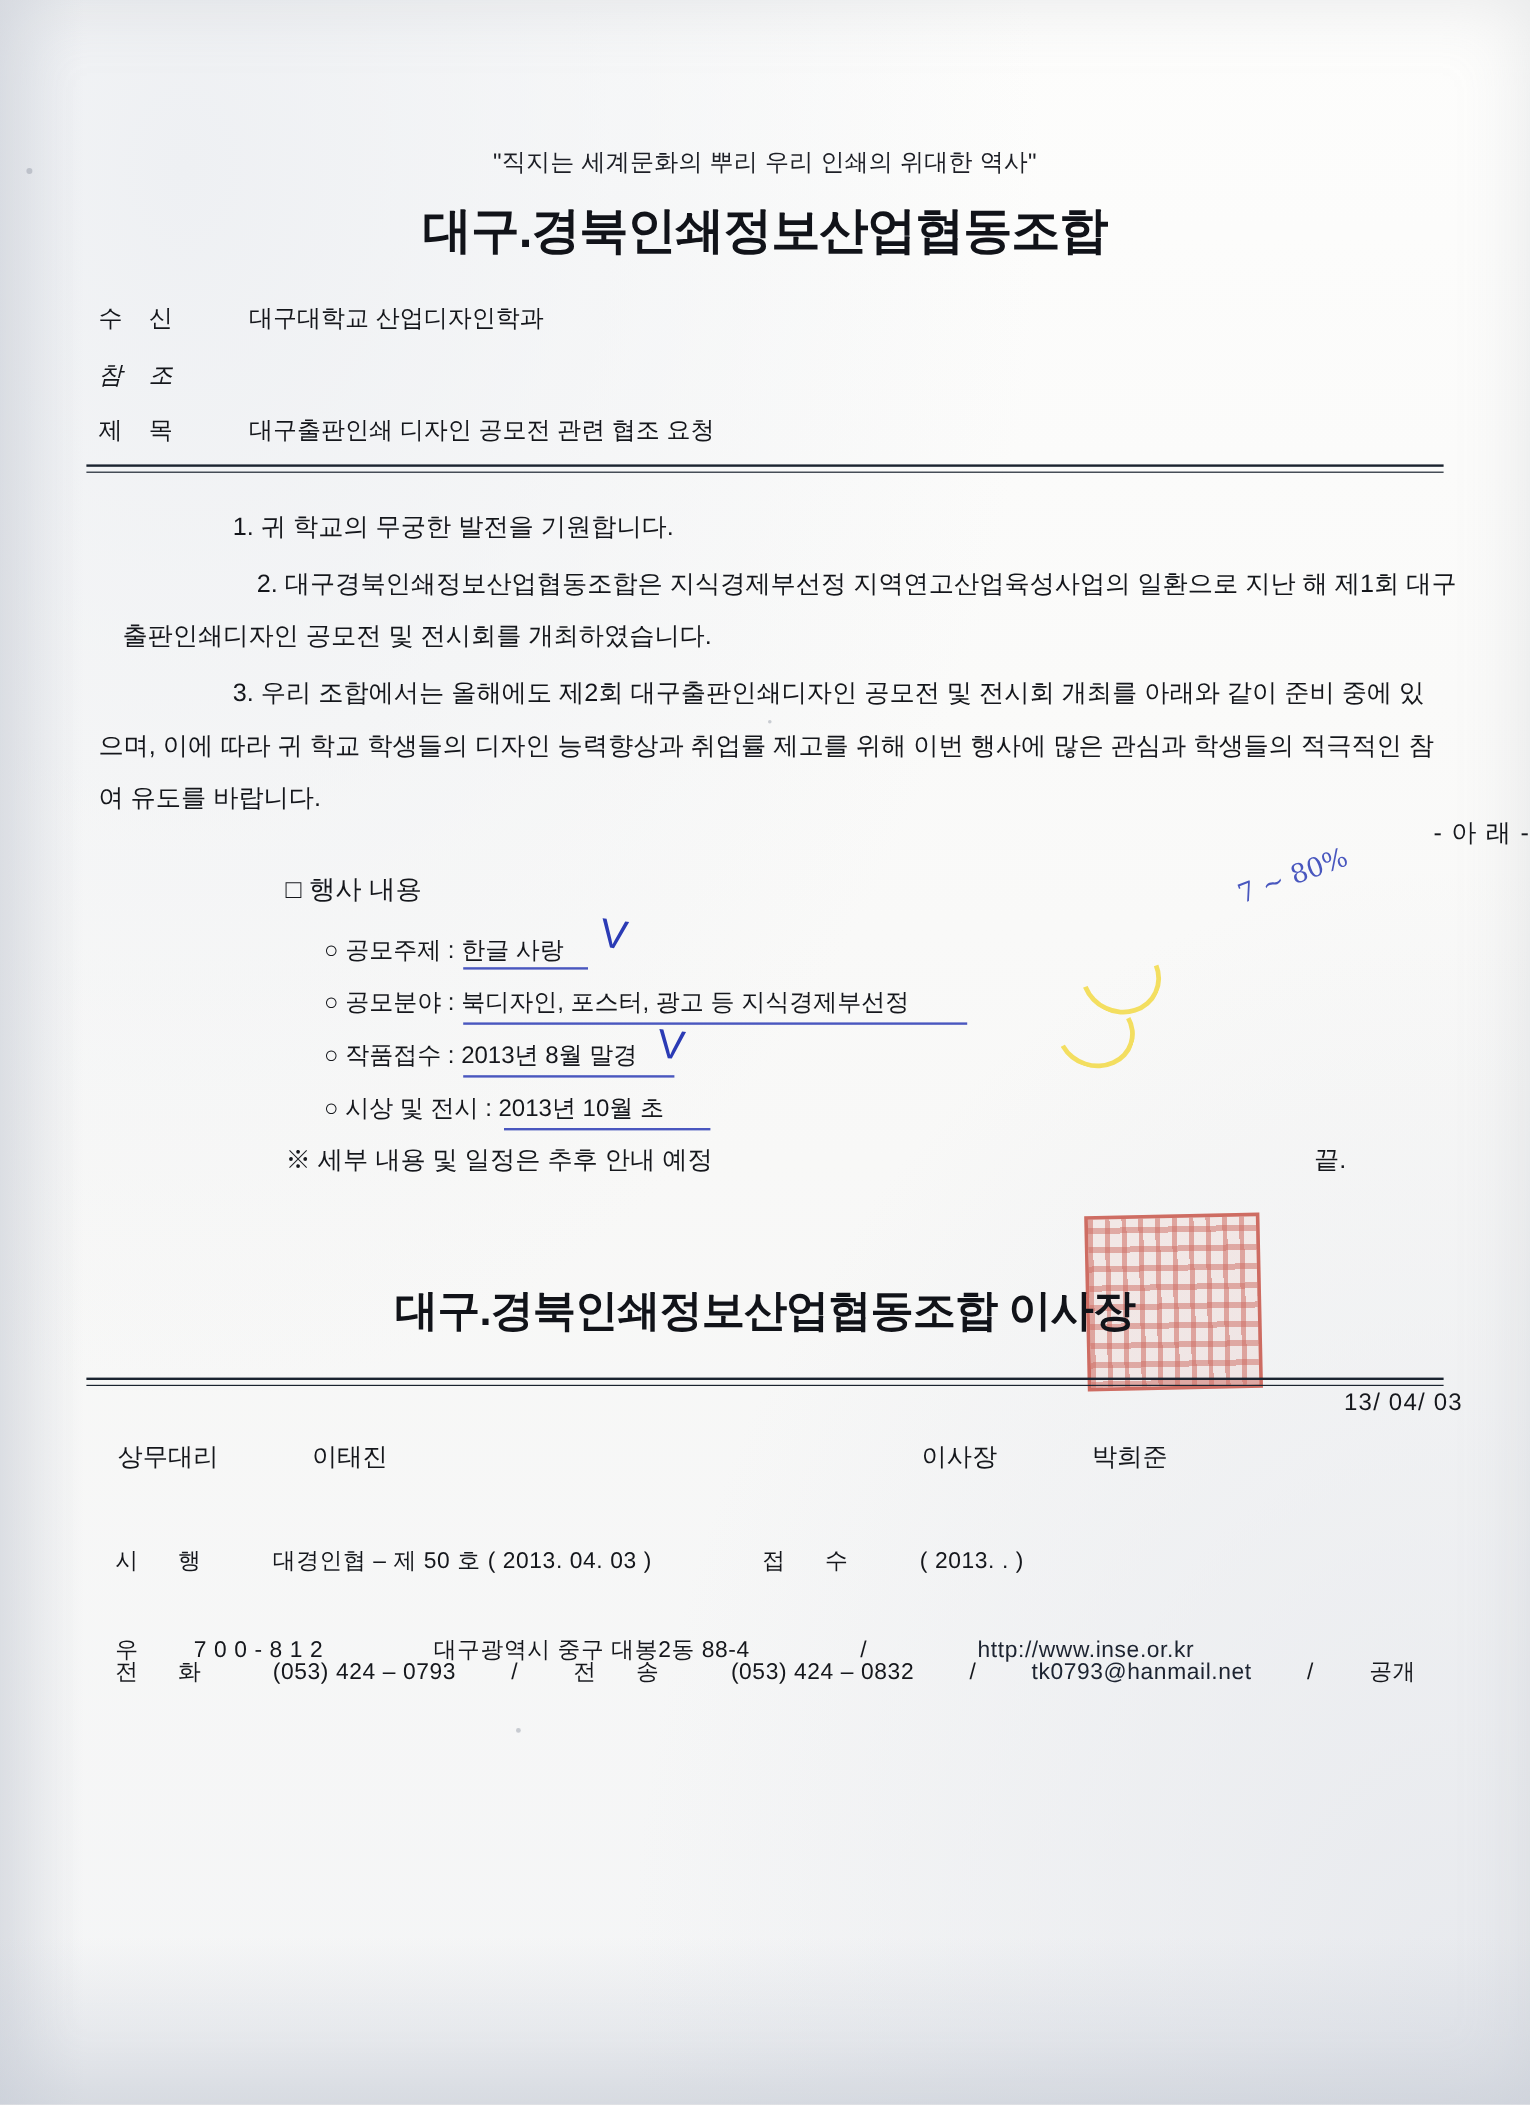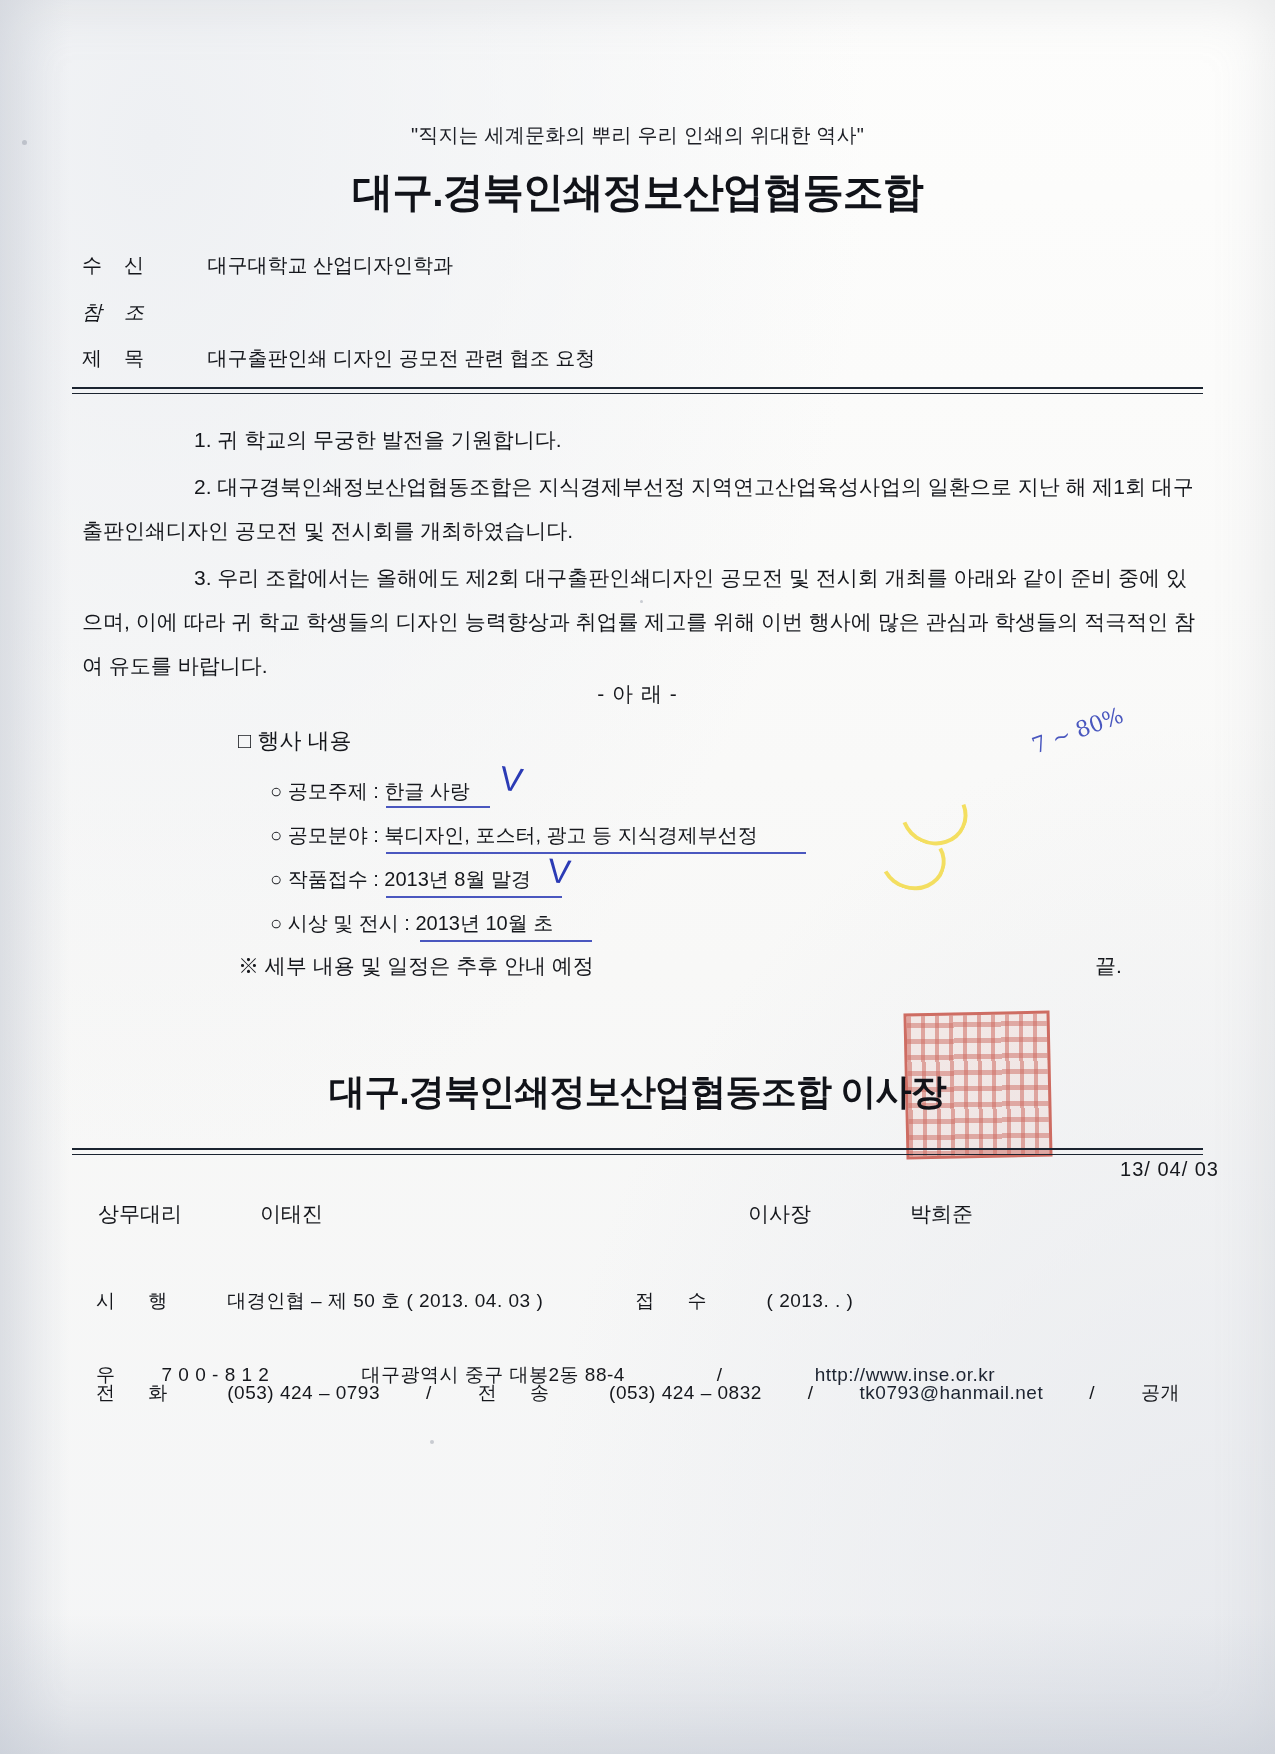--- a/index.html
+++ b/index.html
@@ -97,28 +97,28 @@
   .para {
     position: absolute;
     left: 82px;
     width: 1122px;
     font-size: 21px;
     line-height: 44px;
     color: #14161b;
   }
   .para .indent { display: inline-block; width: 112px; }
   .p1 { top: 418px; }
-  .p2 { top: 465px; }
+  .p2 { top: 465px; margin-left: 20px; }
   .p3 { top: 556px; }
 
   .arae {
     position: absolute;
     top: 680px;
     left: 0; right: 0;
-    text-align: center;
+    text-align: right;
     font-size: 21px;
     letter-spacing: 1px;
   }
 
   
   .list-head {
     position: absolute;
     top: 726px;
     left: 238px;
     font-size: 22px;
@@ -170,21 +170,21 @@
   .sign-row {
     position: absolute;
     top: 1200px;
     left: 0; right: 0;
     height: 30px;
     font-size: 21px;
   }
   .sign-row span { position: absolute; }
   .sr-1 { left: 98px; }
   .sr-2 { left: 260px; }
-  .sr-3 { left: 748px; }
+  .sr-3 { left: 768px; }
   .sr-4 { left: 910px; }
 
   
   .foot {
     position: absolute;
     left: 96px;
     font-size: 19px;
     letter-spacing: 0.5px;
     white-space: nowrap;
   }

